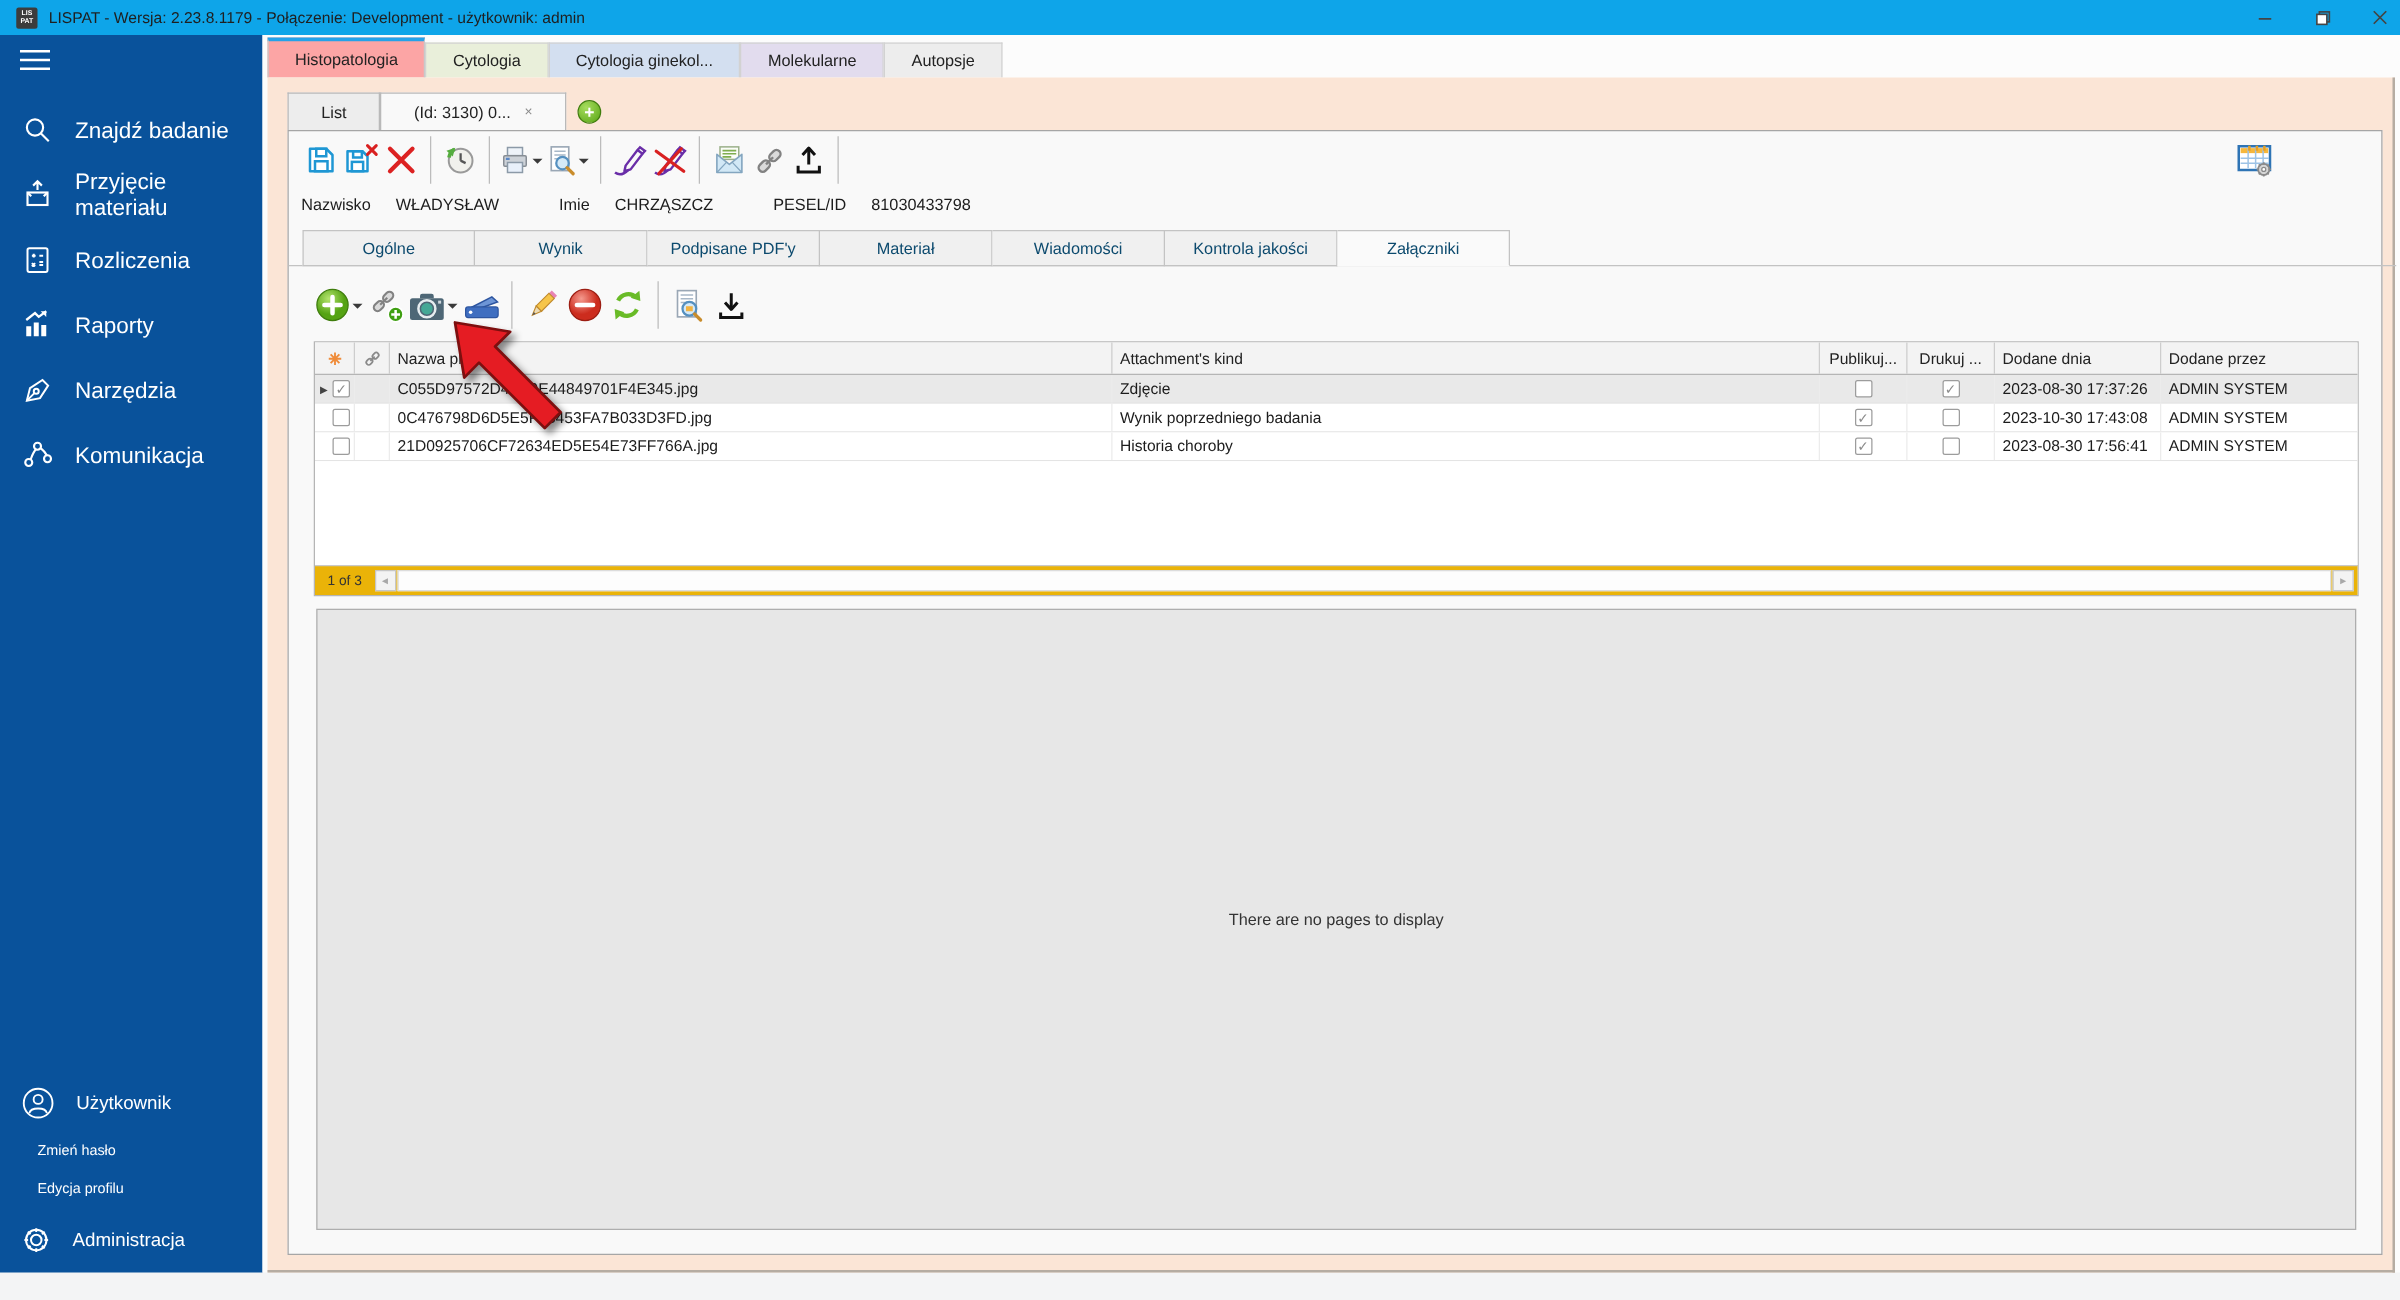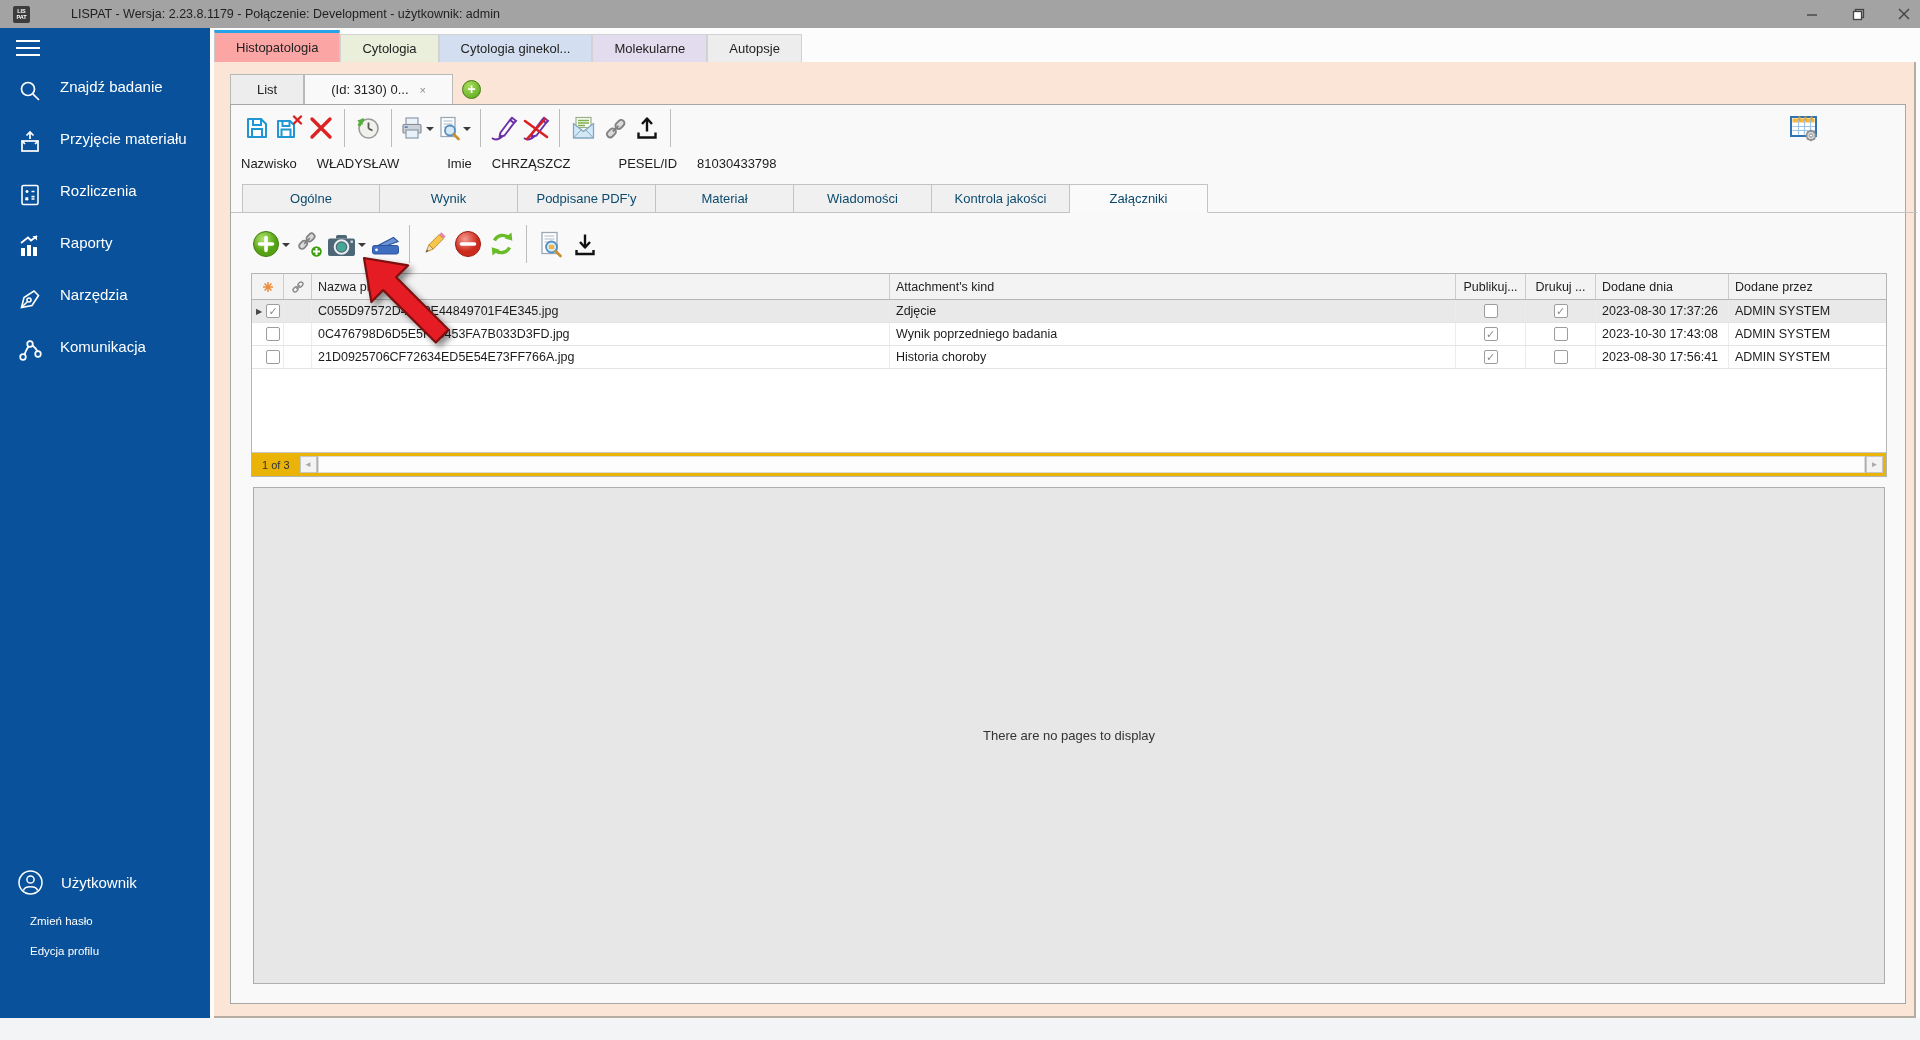--- a/index.html
+++ b/index.html
@@ -1,40 +1,40 @@
 <!DOCTYPE html>
 <html><head>
 <meta charset="utf-8">
 <style>
   * { box-sizing: border-box; margin: 0; padding: 0; }
   html,body { width:1920px; height:1040px; overflow:hidden; background:#f3f4f5;
               font-family:"Liberation Sans", sans-serif; }
 
   
-  .titlebar { position:absolute; left:0; top:0; width:1920px; height:28px; background:#a3a3a3;
-              display:flex; align-items:center;gap:32px; }
+  .titlebar { position:absolute; left:0; top:0; width:1920px; height:28px; background:#0ea5e9;
+              display:flex; align-items:center; }
   .app-logo { width:17px; height:17px; margin-left:13px; background:#3c3c3c; border-radius:2px;
               color:#fff; font-size:5.5px; font-weight:bold; display:flex; flex-direction:column;
               align-items:center; justify-content:center; line-height:6px; }
   .app-title { margin-left:9px; font-size:12.5px; color:#1f1f1f; }
   .win-btns { position:absolute; right:6px; top:0; height:28px; display:flex; align-items:center; gap:26px; }
   .win-btn { width:20px; height:20px; display:flex; align-items:center; justify-content:center; cursor:default; }
 
   
   .help-bubble { position:absolute; left:1884px; top:33px; width:23px; height:23px; border-radius:50%;
                  background:radial-gradient(circle at 35% 30%, #53bdf7, #128ad6); color:#fff;
                  font-size:15px; font-weight:bold; display:flex; align-items:center; justify-content:center; }
 
   
   .sidebar { position:absolute; left:0; top:28px; width:210px; height:990px; background:#09529b; color:#fff; }
   .burger { margin:12px 0 0 16px; width:24px; cursor:pointer; }
   .burger div { height:2px; background:#fff; margin-bottom:5px; }
   .nav { margin-top:22px; }
-  .nav-item { display:flex; align-items:flex-start; height:52px; padding-left:17px; gap:17px;
-              font-size:15px; cursor:pointer; }
+  .nav-item { display:flex; align-items:center; height:52px; padding-left:17px; gap:17px;
+              font-size:18px; cursor:pointer; }
   .nav-item svg { flex:0 0 26px; }
   .user-area { position:absolute; left:0; top:830px; width:210px; }
   .user-head { display:flex; align-items:center; padding-left:17px; gap:17px; font-size:15px; height:48px; }
   .user-link { padding-left:30px; font-size:11.5px; height:30px; display:flex; align-items:center; cursor:pointer; }
   .admin-head { display:flex; align-items:center; padding-left:14px; gap:14px; font-size:15px; height:48px; margin-top:2px; }
 
   
   .content { position:absolute; left:210px; top:28px; width:1710px; height:990px; background:#fcfcfc; }
 
   .maintabs { position:absolute; left:4px; top:0; height:34px; display:flex; align-items:flex-end; }
@@ -210,20 +210,28 @@
     <div class="user-head">
       <svg width="27" height="27" viewBox="0 0 27 27" fill="none" stroke="#fff" stroke-width="1.5">
         <circle cx="13.5" cy="13.5" r="11.5"></circle>
           <circle cx="13.5" cy="10.5" r="3.6"></circle>
           <path d="M6.5 21.5 c1-5 13-5 14 0"></path>
         </svg>
       <span>Użytkownik</span>
     </div>
     <div class="user-link">Zmień hasło</div>
     <div class="user-link">Edycja profilu</div>
+    <div class="admin-head">
+      <svg width="30" height="30" viewBox="0 0 30 30" fill="none" stroke="#fff" stroke-width="1.6">
+        <circle cx="15" cy="15" r="4.2"></circle>
+        <path d="M15 5.5 v3 M15 21.5 v3 M5.5 15 h3 M21.5 15 h3 M8.3 8.3 l2.1 2.1 M19.6 19.6 l2.1 2.1 M21.7 8.3 l-2.1 2.1 M10.4 19.6 l-2.1 2.1"></path>
+        <circle cx="15" cy="15" r="8.2"></circle>
+        </svg>
+      <span>Administracja</span>
+    </div>
   </div>
 </div>
 
 <div class="content">
 
   <div class="maintabs">
     <div class="mtab mtab-histo active">Histopatologia</div>
     <div class="mtab mtab-cyto">Cytologia</div>
     <div class="mtab mtab-cytgin">Cytologia ginekol...</div>
     <div class="mtab mtab-molek">Molekularne</div>

